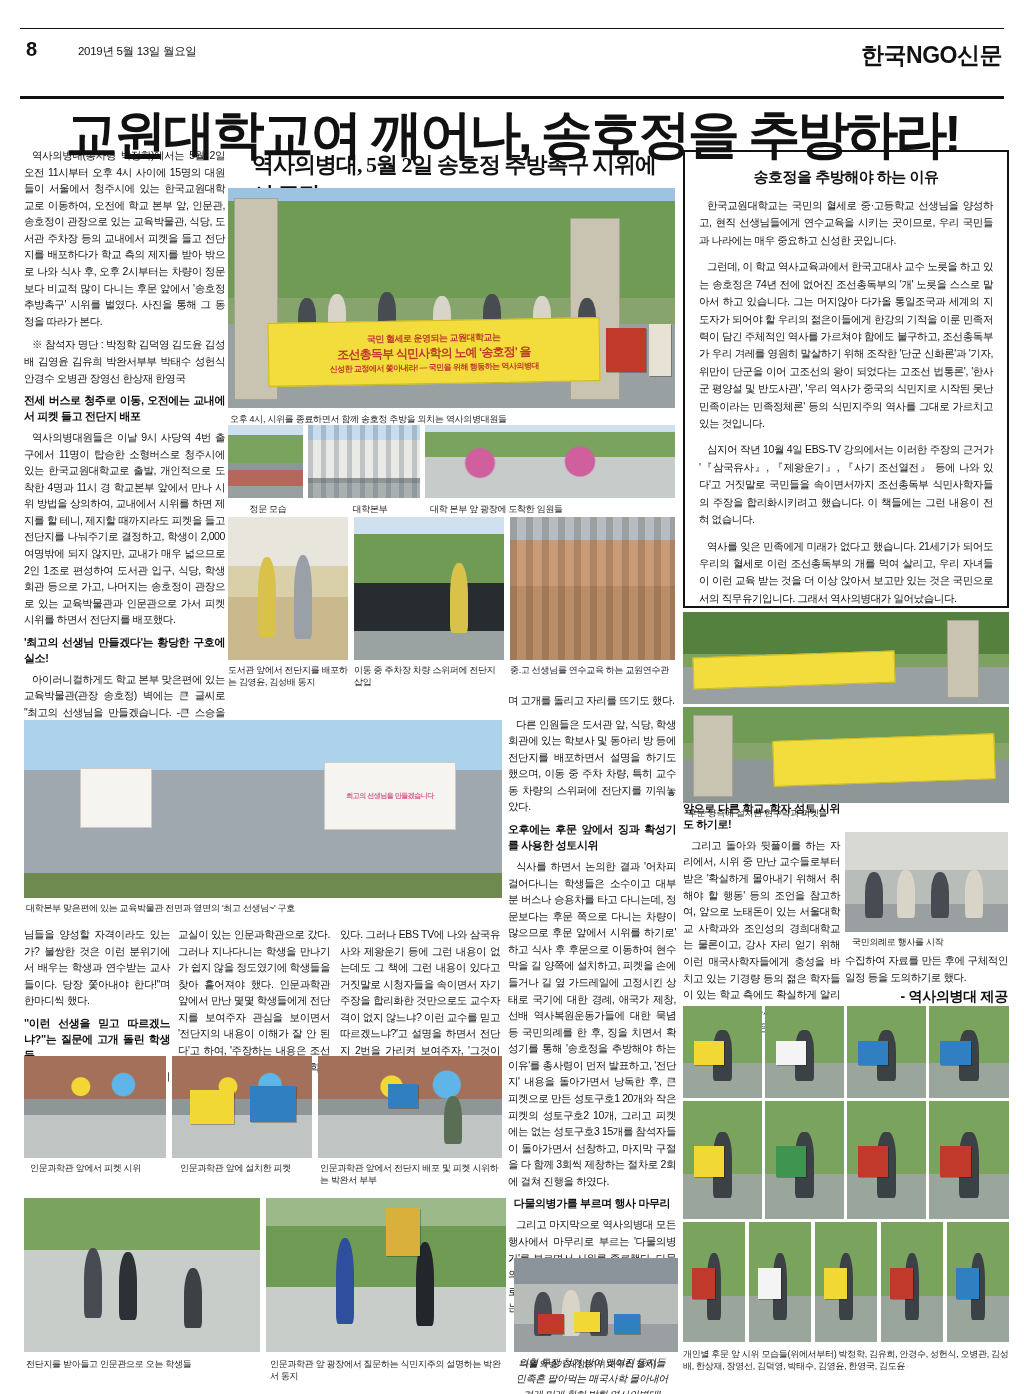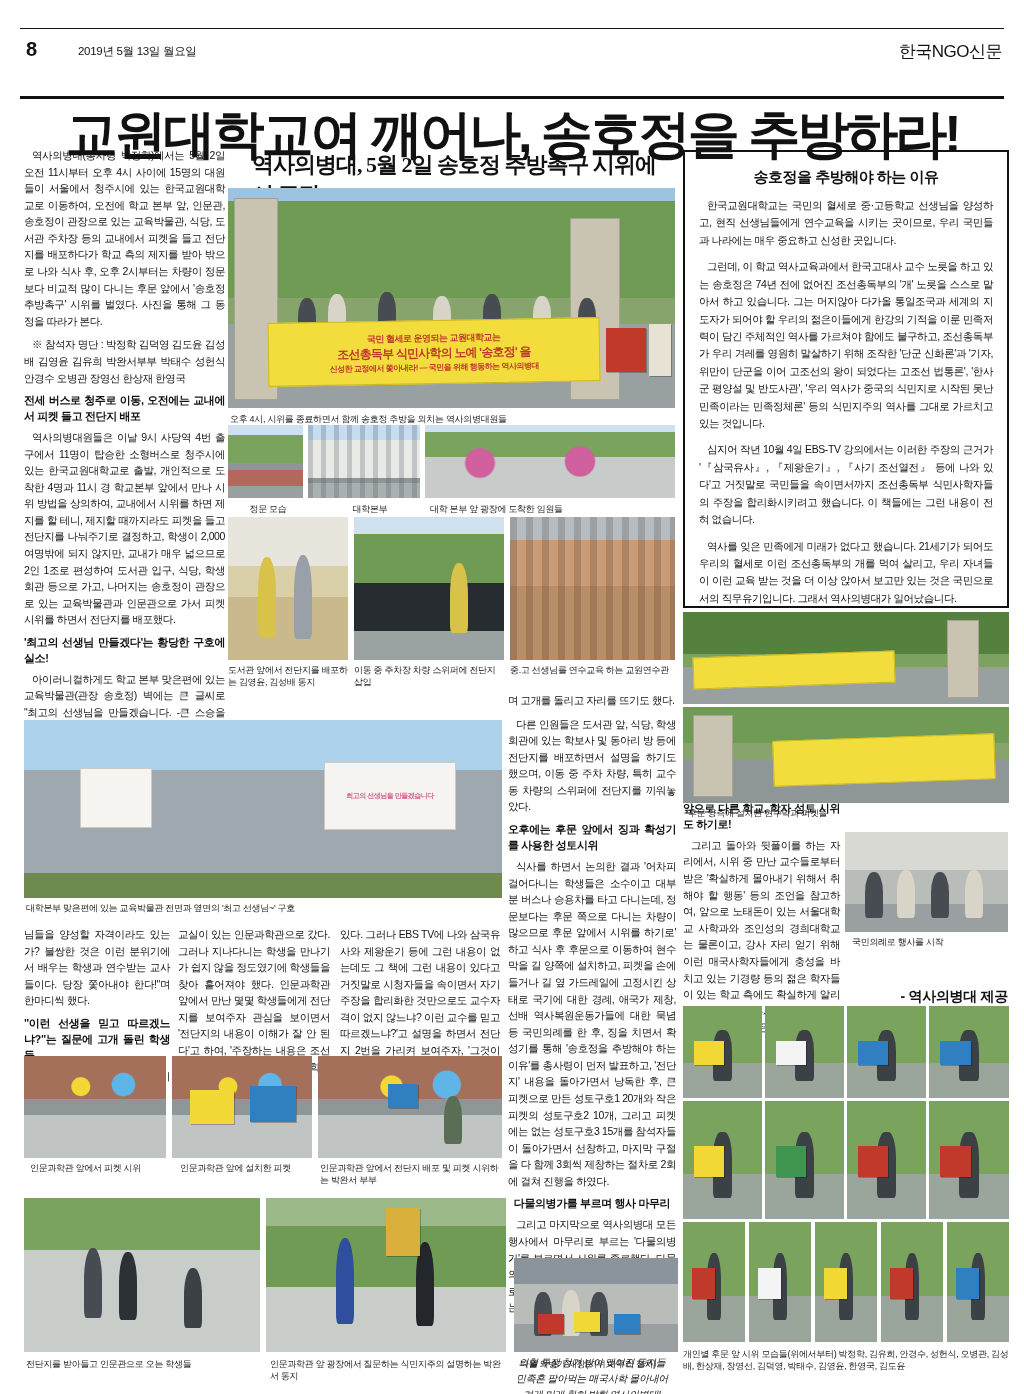--- a/index.html
+++ b/index.html
@@ -3,21 +3,21 @@
 <meta charset="utf-8">
 <style>
   html,body{margin:0;padding:0;background:#e8e8e8;}
   #page{position:relative;width:1024px;height:1394px;background:#ffffff;margin:0 auto;
         font-family:"Liberation Sans",sans-serif;color:#111;overflow:hidden;}
   .abs{position:absolute;}
   .rule{position:absolute;background:#111;}
   .pagenum{font-size:20px;font-weight:bold;}
   .hdate{font-size:11.5px;letter-spacing:-0.3px;}
   .hsection{font-size:13px;letter-spacing:0.5px;}
-  .masthead{font-size:17px;font-weight:400;letter-spacing:-0.5px;}
+  .masthead{font-size:23px;font-weight:700;letter-spacing:-0.5px;}
   .headline{width:984px;text-align:center;font-size:52px;font-weight:800;letter-spacing:-3px;line-height:1.1;}
   .subhead{font-family:"Liberation Serif",serif;font-size:22px;font-weight:bold;letter-spacing:-1px;}
   .body-txt{font-size:10.5px;line-height:1.58;text-align:justify;word-break:break-all;letter-spacing:-0.4px;}
   .body-txt p{margin:0 0 7px 0;text-indent:8px;}
   .body-txt p.noind{text-indent:0;}
   .sec-h{font-size:11px;font-weight:bold;margin:6px 0 4px 0;line-height:1.45;letter-spacing:-0.4px;}
   .caption{position:absolute;font-size:9px;line-height:1.35;color:#1a1a1a;letter-spacing:-0.3px;}
   .ph{position:absolute;overflow:hidden;background:#b8c4b4;}
   
   .v-gate-main{background:linear-gradient(180deg,#9cc3e0 0 6%,#6f9b55 6% 50%,#86a46c 50% 62%,#98a0a2 62% 100%);}
@@ -202,20 +202,23 @@
     <p>그리고 돌아와 뒷풀이를 하는 자리에서, 시위 중 만난 교수들로부터 받은 '확실하게 몰아내기 위해서 취해야 할 행동' 등의 조언을 참고하여, 앞으로 노태돈이 있는 서울대학교 사학과와 조인성의 경희대학교는 물론이고, 강사 자리 얻기 위해 이런 매국사학자들에게 충성을 바치고 있는 기경량 등의 젊은 학자들이 있는 학교 측에도 확실하게 알리는 시위와 경고 문서를 보내자는 의견이 대두되어 많은 정보를</p>
   </div>
 
   <div class="ph v-natl" style="left:845px;top:832px;width:163px;height:100px;">
     <div class="person" style="left:20px;top:40px;height:46px;"></div>
     <div class="person lite" style="left:52px;top:38px;height:48px;"></div>
     <div class="person" style="left:86px;top:40px;height:46px;"></div>
     <div class="person lite" style="left:120px;top:38px;height:48px;"></div>
   </div>
   <div class="caption" style="left:852px;top:936px;width:150px;">국민의례로 행사를 시작</div>
+  <div class="abs body-txt" style="left:845px;top:952px;width:163px;">
+    <p class="noind">수집하여 자료를 만든 후에 구체적인 일정 등을 도의하기로 했다.</p>
+  </div>
   <div class="abs credit" style="left:845px;top:988px;width:163px;">- 역사의병대 제공</div>
 
   <div class="ph v-redbrick" style="left:24px;top:1056px;width:142px;height:102px;"></div>
   <div class="ph v-redbrick" style="left:172px;top:1056px;width:140px;height:102px;">
     <div class="sign2" style="left:18px;top:34px;width:44px;height:34px;background:#f2d835;"></div>
     <div class="sign2" style="left:78px;top:30px;width:46px;height:36px;background:#2f7fc1;"></div>
   </div>
   <div class="ph v-redbrick" style="left:318px;top:1056px;width:184px;height:102px;">
     <div class="sign2" style="left:70px;top:28px;width:30px;height:24px;background:#2f7fc1;"></div>
     <div class="person" style="left:126px;top:40px;height:48px;background:#5a6e55;"></div>

